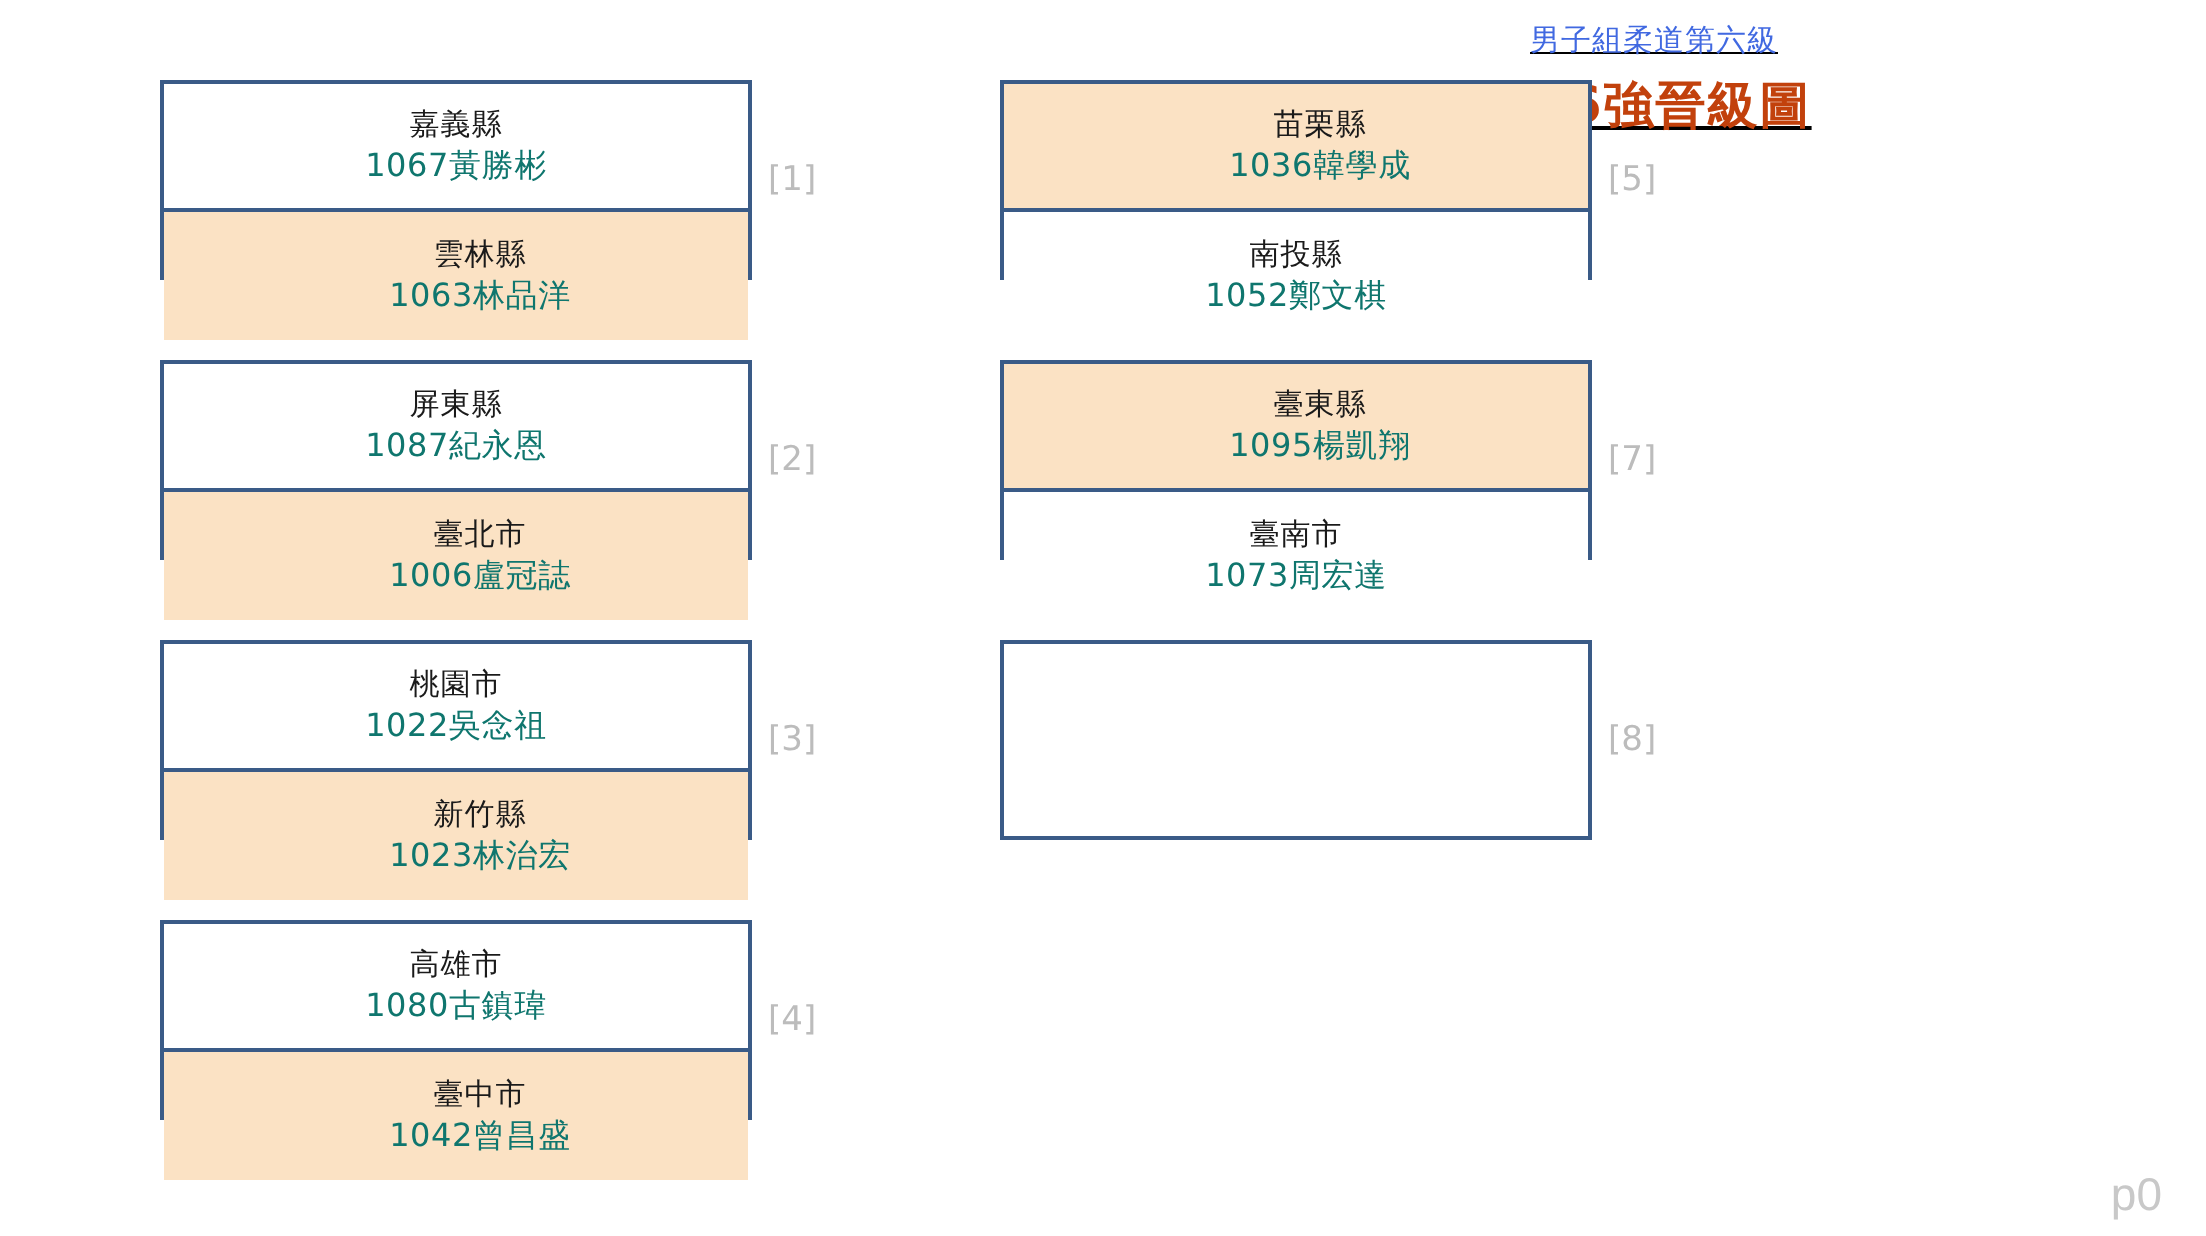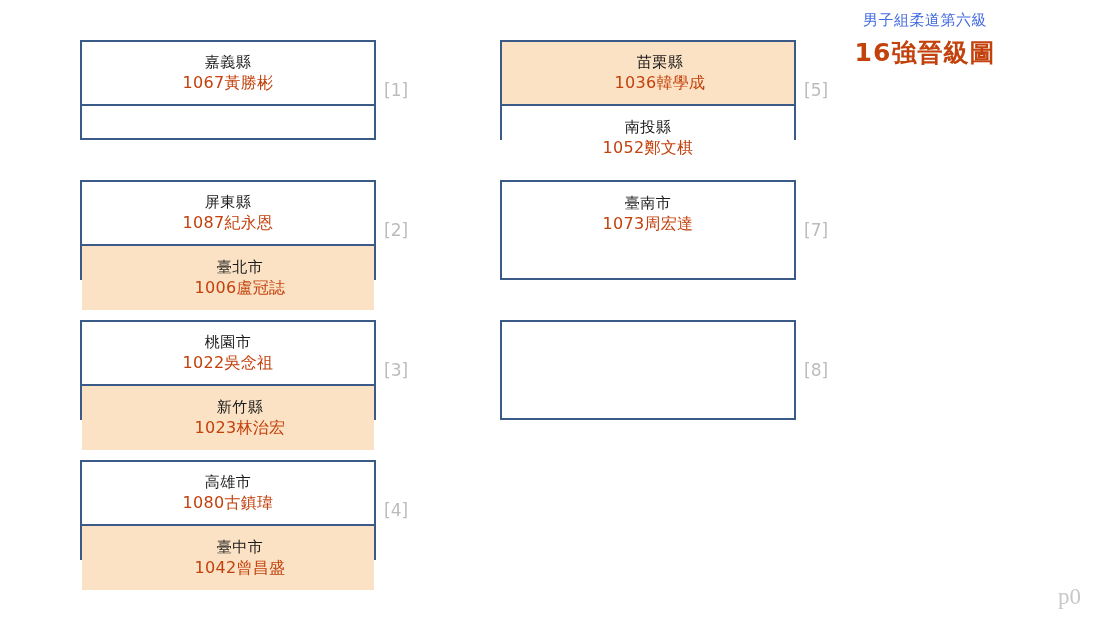--- a/index.html
+++ b/index.html
@@ -14,21 +14,22 @@
     position: relative;
     overflow: hidden;
   }
 
   
   .header {
     position: absolute;
     top: 10px;
     right: 18px;
     width: 320px;
-    text-align: center;
+    text-align: left;
+    text-decoration: underline;
   }
   .header-subtitle {
     color: #4169e1;
     font-size: 15px;
     line-height: 20px;
     letter-spacing: 0.5px;
     white-space: nowrap;
   }
   .header-title {
     color: #c2410c;
@@ -86,21 +87,21 @@
   .slot-team {
     font-size: 15px;
     line-height: 19px;
     color: #1a1a1a;
     letter-spacing: 0.5px;
     white-space: nowrap;
   }
   .slot-player {
     font-size: 16px;
     line-height: 21px;
-    color: #c2410c;
+    color: #0f766e;
     letter-spacing: 0.3px;
     white-space: nowrap;
   }
 
   .match-index {
     position: absolute;
     left: 302px;
     top: 50%;
     transform: translateY(-50%);
     color: #bcbcbc;
@@ -108,40 +109,44 @@
     line-height: 20px;
     white-space: nowrap;
   }
 
   
   .page-footer {
     position: absolute;
     right: 22px;
     bottom: 8px;
     color: #c8c8c8;
-    font-family: Liberation Serif, serif;
+    font-family: Liberation Sans, sans-serif;
     font-size: 23px;
     line-height: 26px;
   }
 </style>
 </head>
 <body>
 
 <div class="header">
   <div class="header-subtitle">男子組柔道第六級</div>
   <div class="header-title">16強晉級圖</div>
 </div>
 
 <div class="bracket-area">
   <div class="bracket-column col-left">
       <div class="match">
         <div class="slot top">
           <div class="slot-team">嘉義縣</div>
           <div class="slot-player">1067黃勝彬</div>
         </div>
+        <div class="slot bottom win">
+          <div class="slot-team">雲林縣</div>
+          <div class="slot-player">1063林品洋</div>
+        </div>
         <div class="match-index">[1]</div>
       </div>
       <div class="match">
         <div class="slot top">
           <div class="slot-team">屏東縣</div>
           <div class="slot-player">1087紀永恩</div>
         </div>
         <div class="slot bottom win">
           <div class="slot-team">臺北市</div>
           <div class="slot-player">1006盧冠誌</div>
@@ -177,20 +182,24 @@
           <div class="slot-team">苗栗縣</div>
           <div class="slot-player">1036韓學成</div>
         </div>
         <div class="slot bottom">
           <div class="slot-team">南投縣</div>
           <div class="slot-player">1052鄭文棋</div>
         </div>
         <div class="match-index">[5]</div>
       </div>
       <div class="match">
+        <div class="slot top win">
+          <div class="slot-team">臺東縣</div>
+          <div class="slot-player">1095楊凱翔</div>
+        </div>
         <div class="slot bottom">
           <div class="slot-team">臺南市</div>
           <div class="slot-player">1073周宏達</div>
         </div>
         <div class="match-index">[7]</div>
       </div>
       <div class="match">
         <div class="slot bottom empty"></div>
         <div class="match-index">[8]</div>
       </div>

